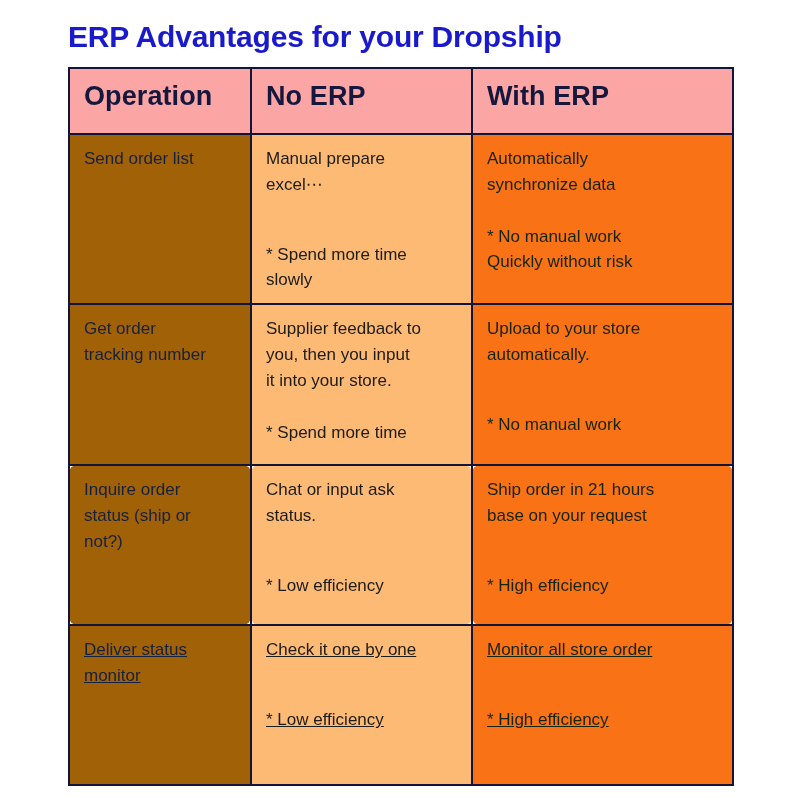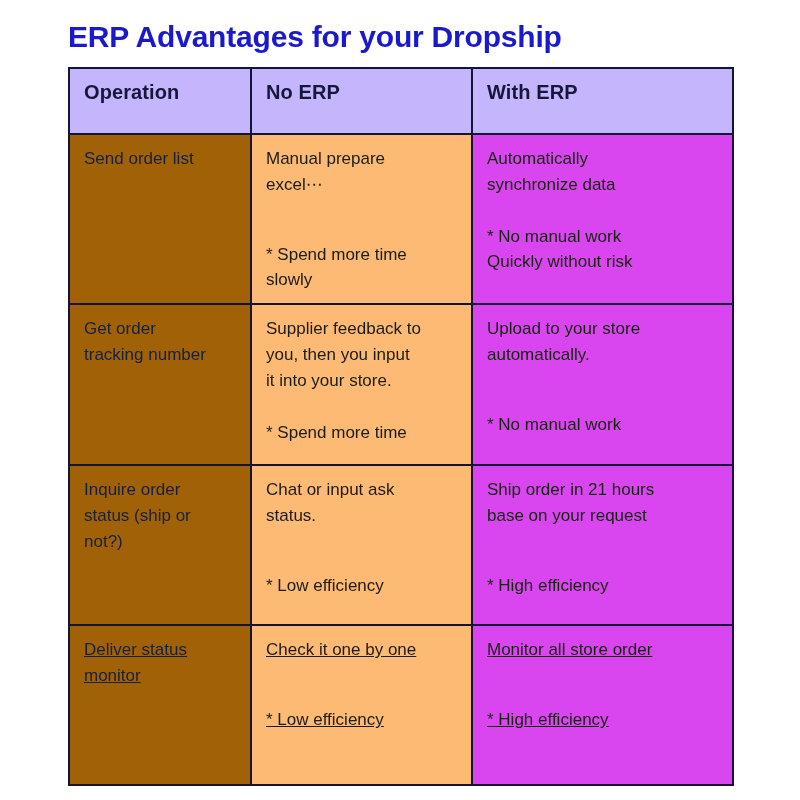--- a/index.html
+++ b/index.html
@@ -51,51 +51,51 @@
   #comparison-table td {
     border: 2px solid #12143a;
     vertical-align: top;
     text-align: left;
     padding: 11px 14px 10px 14px;
     box-sizing: border-box;
   }
 
   #comparison-table thead th {
     height: 66px;
-    background: #c4b5fd;
+    background: #fca5a5;
     color: #15173d;
-    font-size: 20px;
+    font-size: 27px;
     font-weight: bold;
     padding-top: 12px;
     letter-spacing: 0.1px;
   }
 
   td.col-operation {
     background: #a16207;
     color: #16203f;
   }
 
   td.col-noerp {
     background: #fdba74;
     color: #1c1c18;
   }
 
   td.col-witherp {
-    background: #d946ef;
+    background: #f97316;
     color: #16240f;
   }
 
   #comparison-table tbody td {
     font-size: 17px;
     line-height: 1.52;
   }
 
   tr.row-r1 td { height: 158px; }
   tr.row-r2 td { height: 161px; }
-  tr.row-r3 td { height: 160px; }
+  tr.row-r3 td { height: 160px; border-radius: 8px; }
   tr.row-r4 td { height: 160px; text-decoration: underline; }
 
   .cell-main {
     display: block;
     white-space: pre-line;
   }
 
   .cell-note {
     display: block;
     white-space: pre-line;

